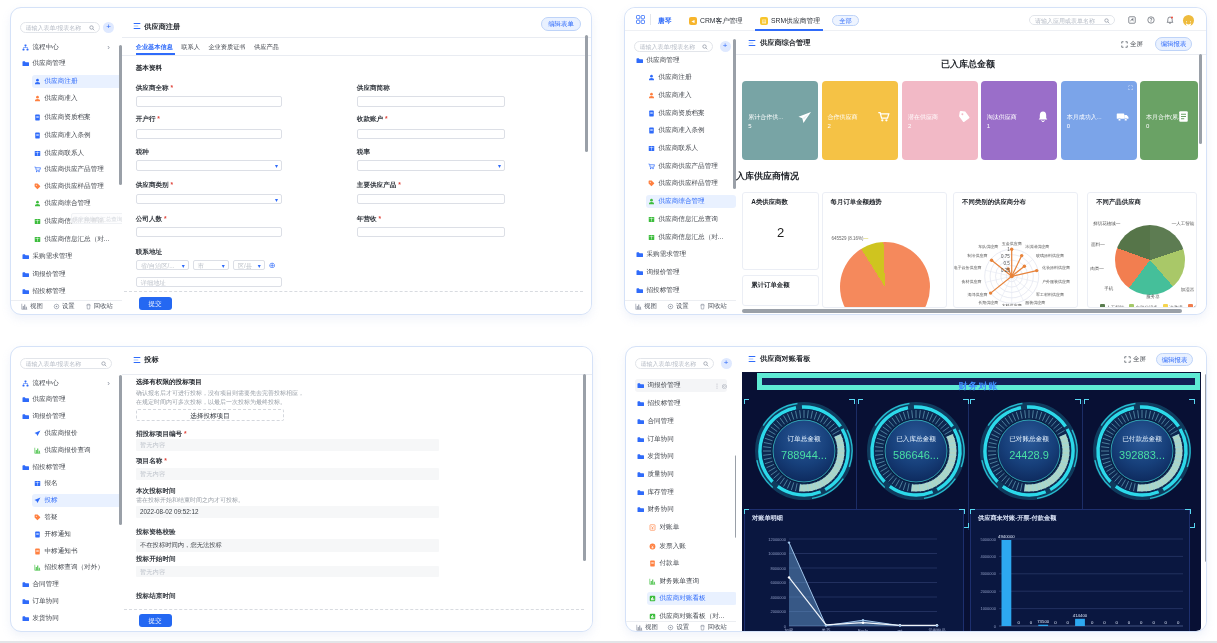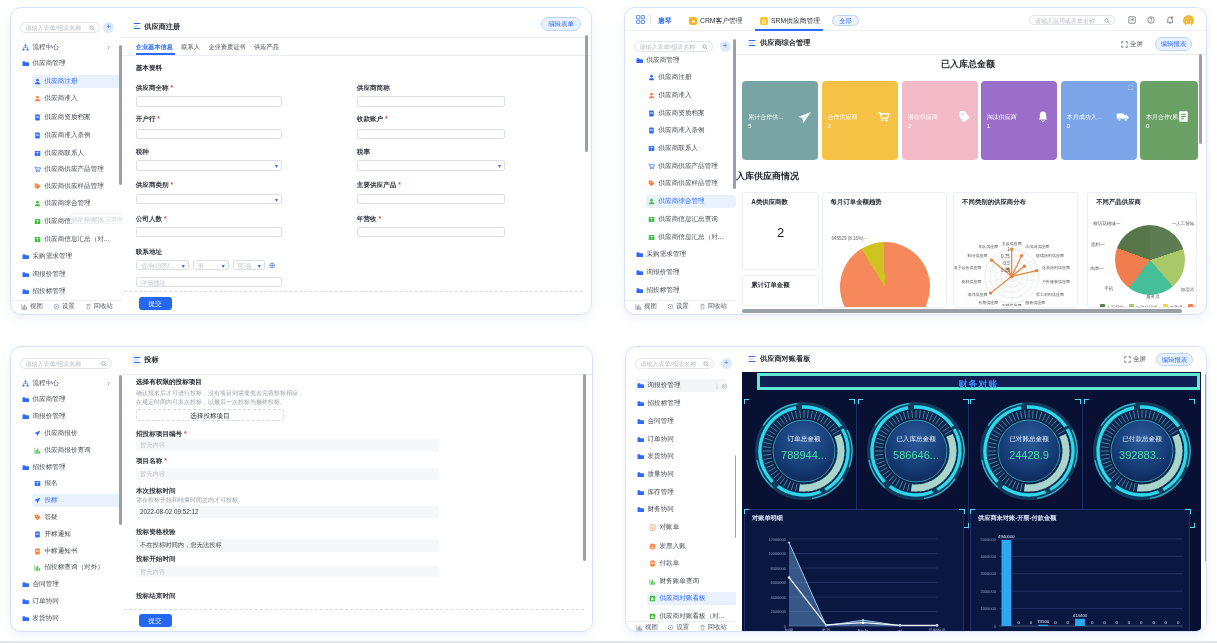--- a/index.html
+++ b/index.html
@@ -51,21 +51,21 @@
 .allpill { position:absolute; left:207px; top:7px; width:27px; height:10.5px; border:1px solid #bed3f8; border-radius:7px;
   background:#eef4ff; color:#2f6bfa; font-size:6.2px; text-align:center; line-height:9.5px; }
 .card { position:absolute; height:79px; border-radius:4px; color:#fff; }
 .ctxt { position:absolute; left:6px; top:32px; font-size:6px; line-height:8.5px; }
 .wcard { position:absolute; background:#fff; border:1px solid #ebeef5; border-radius:3px; }
 .wct { position:absolute; left:8px; top:5px; font-size:6.4px; font-weight:bold; color:#1f2329; white-space:nowrap; }
 .lg { display:inline-block; width:5px; height:5px; border-radius:1px; vertical-align:-0.5px; margin:0 1px 0 4px; }
 .dark { position:absolute; left:6px; top:24.5px; right:5px; bottom:0.5px; background:#081034;
   border-radius:0 0 4px 0; overflow:hidden; }
 .dkhead { position:absolute; left:15px; top:1px; right:1px; height:17px; text-align:center;
-  background:linear-gradient(180deg,#16ish 0,#101c4e 100%); background:#111f55; border:3px solid #5eead4;
+  background:linear-gradient(180deg,#16ish 0,#101c4e 100%); background:#111f55; border:5px solid #5eead4;
   color:#3f8cff; font-weight:bold; font-size:9px; line-height:16px; letter-spacing:1px; }
 .dcard { position:absolute; background:#0a1740; border:1px solid #1d2f6e; overflow:hidden; }
 .dct { position:absolute; left:7px; top:4px; font-size:6.2px; font-weight:bold; color:#dfe8fa; white-space:nowrap; }
 svg text { font-family:"Liberation Sans",sans-serif; }
 </style></head>
 <body>
 <div class="panel" style="left:10px;top:7px;width:582px;height:307.5px">
     <div class="srch" style="left:8.6px;top:13.5px;width:80px"><span class="ph">请输入表单/报表名称</span><svg class="mag" width="6" height="6" viewBox="0 0 12 12">
         <circle cx="5" cy="5" r="3.4" fill="none" stroke="#8a919f" stroke-width="1.4"></circle>
         <line x1="7.6" y1="7.6" x2="10.6" y2="10.6" stroke="#8a919f" stroke-width="1.4"></line>

